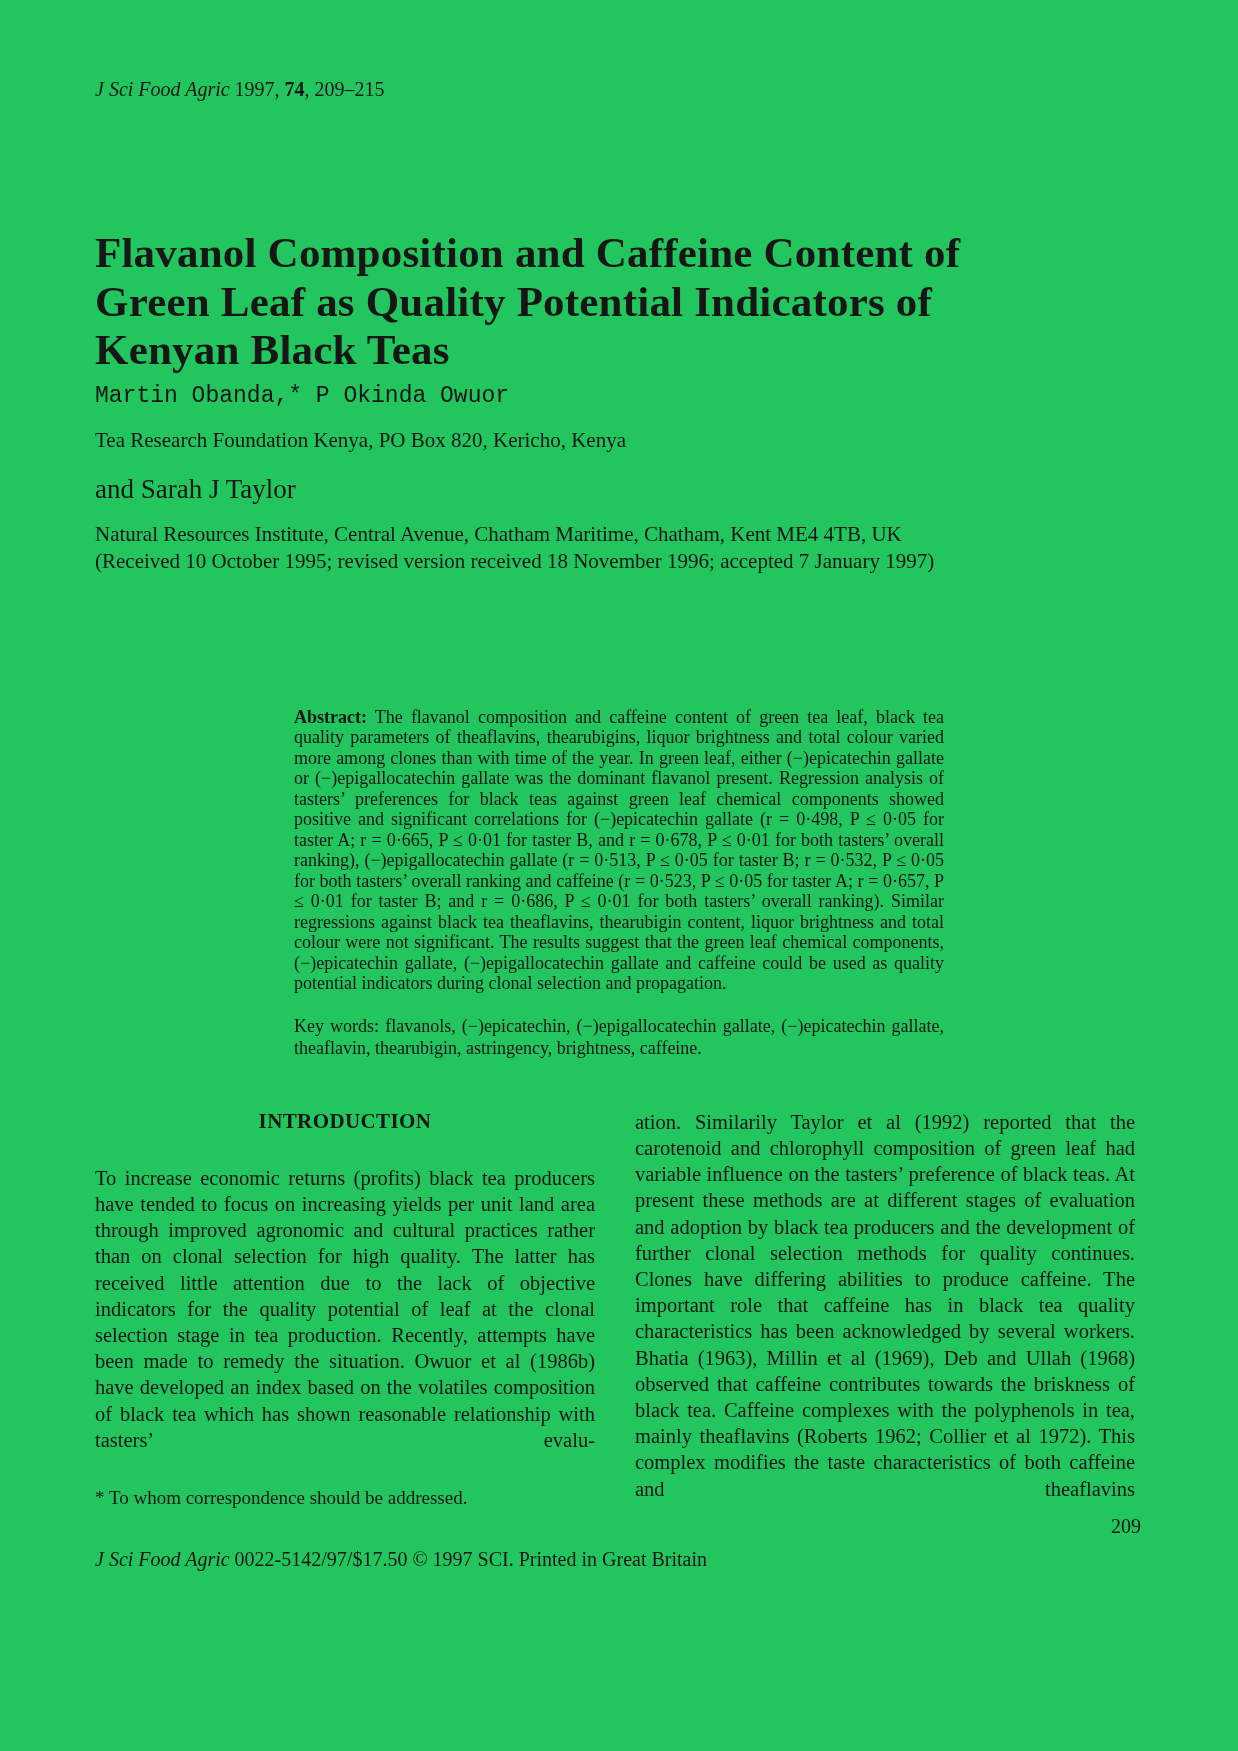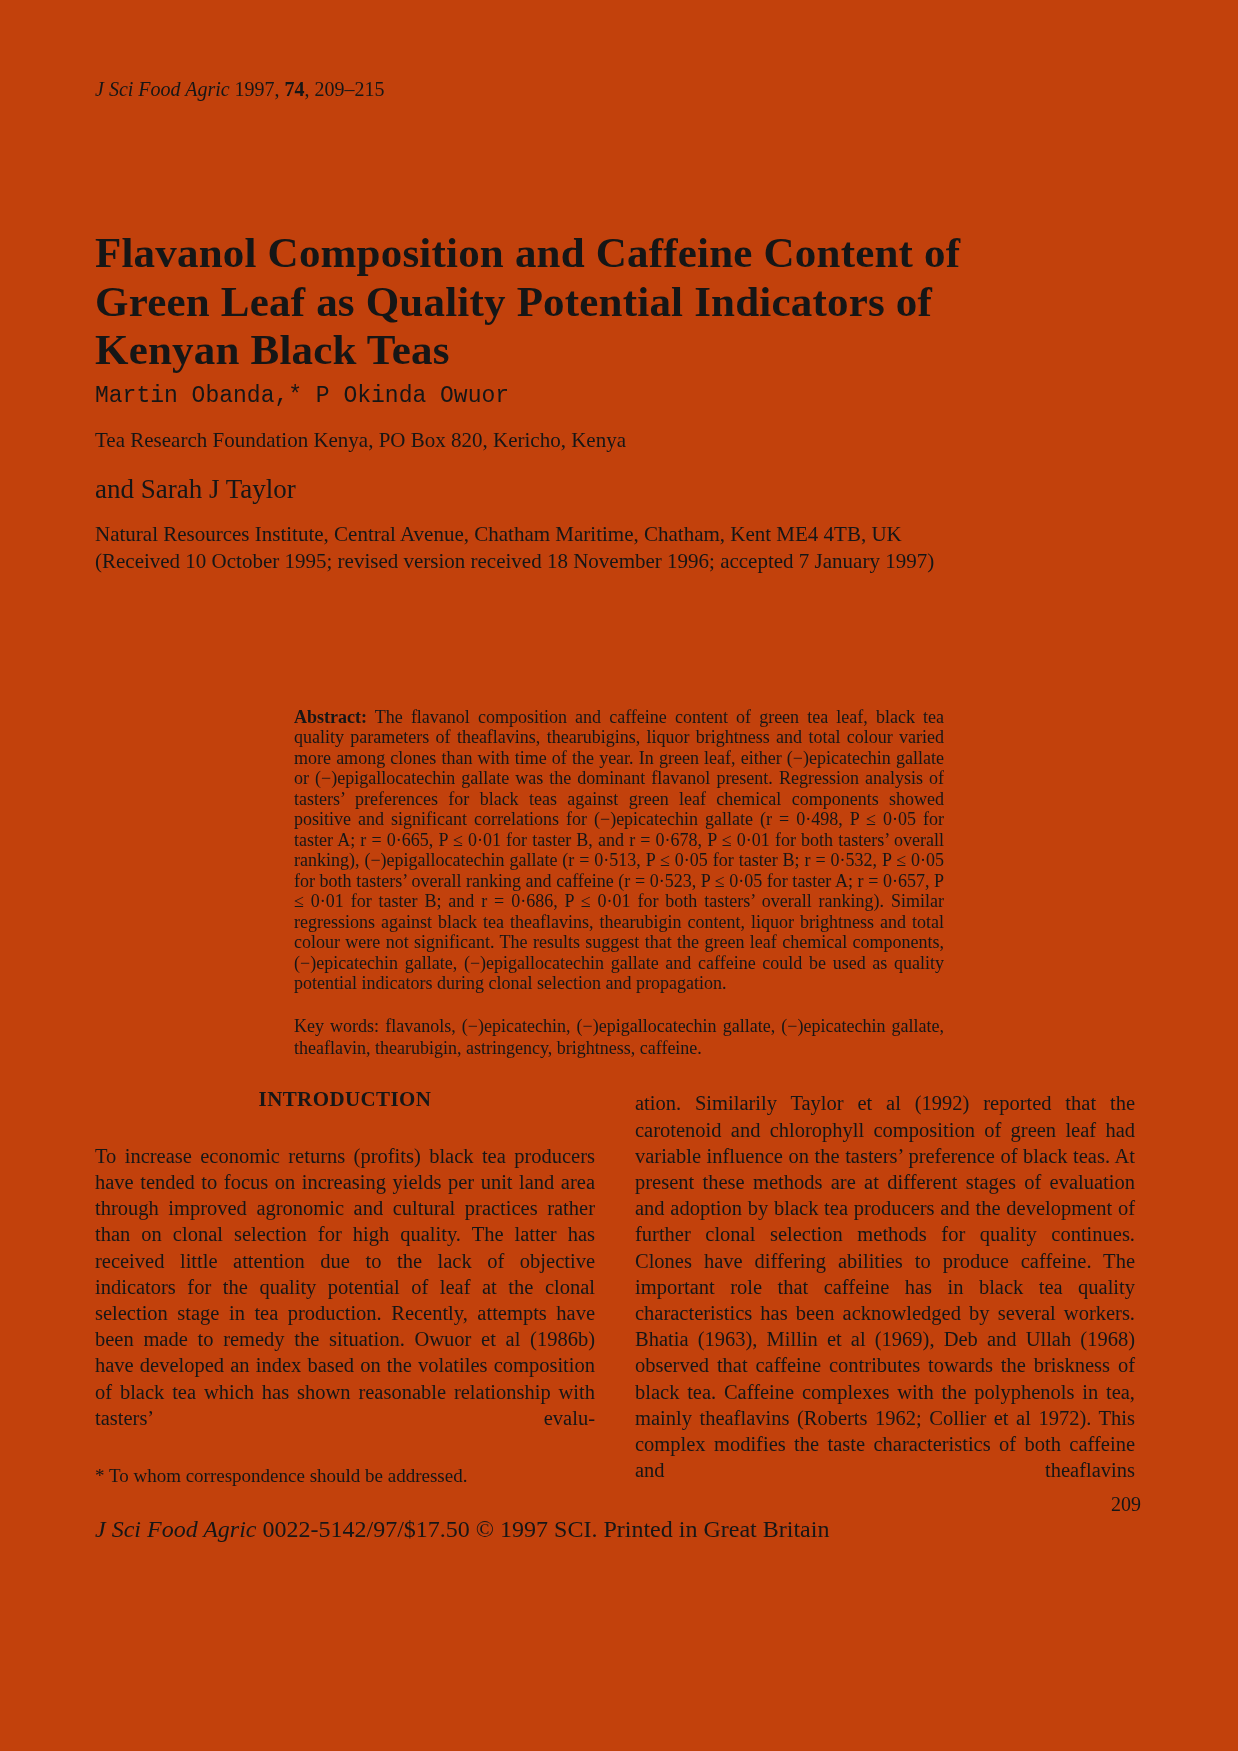--- a/index.html
+++ b/index.html
@@ -2,21 +2,21 @@
 <html><head>
 <meta charset="utf-8">
 <style>
   html, body { margin: 0; padding: 0; }
   body { background: #e9e9e9; }
   .page {
     position: relative;
     width: 1238px;
     height: 1751px;
     margin: 0 auto;
-    background: #c2410c;
+    background: #22c55e;
     color: #161616;
     font-family: "Liberation Serif", "DejaVu Serif", serif;
     box-sizing: border-box;
     padding: 78px 97px 0 95px;
     overflow: hidden;
   }
   .journal-ref { font-size: 20px; }
   .journal-ref .jname { font-style: italic; }
   .journal-ref .jvol { font-weight: bold; }
 
@@ -44,21 +44,21 @@
   .abstract .abstract-label { font-weight: bold; }
 
   .keywords {
     margin: 21px 0 4px 199px;
     width: 650px;
     font-size: 18px;
     line-height: 22px;
     text-align: justify;
   }
 
-  .columns { display: flex; margin-top: 28px; gap: 40px; align-items: center; }
+  .columns { display: flex; margin-top: 50px; gap: 40px; }
   .col { width: 500px; }
   .intro-heading {
     text-align: center;
     font-weight: bold;
     font-size: 21px;
     letter-spacing: 0.4px;
     margin-bottom: 31px;
   }
   .body-par {
     margin: 0;
@@ -67,21 +67,21 @@
     text-align: justify;
     text-align-last: justify;
   }
   .footnote {
     margin-top: 34px;
     font-size: 19px;
     text-align: left;
   }
 
   .page-number { text-align: right; font-size: 20px; margin-top: 6px; }
-  .footer-line { font-size: 24px; margin-top: 0; }
+  .footer-line { font-size: 20px; margin-top: 10px; }
   .footer-line .jname { font-style: italic; }
 </style>
 </head>
 <body>
 
 <div class="page">
 
   <div class="journal-ref">
     <span class="jname">J Sci Food Agric</span><span> 1997, </span><span class="jvol">74</span><span>, 209–215</span>
   </div>

